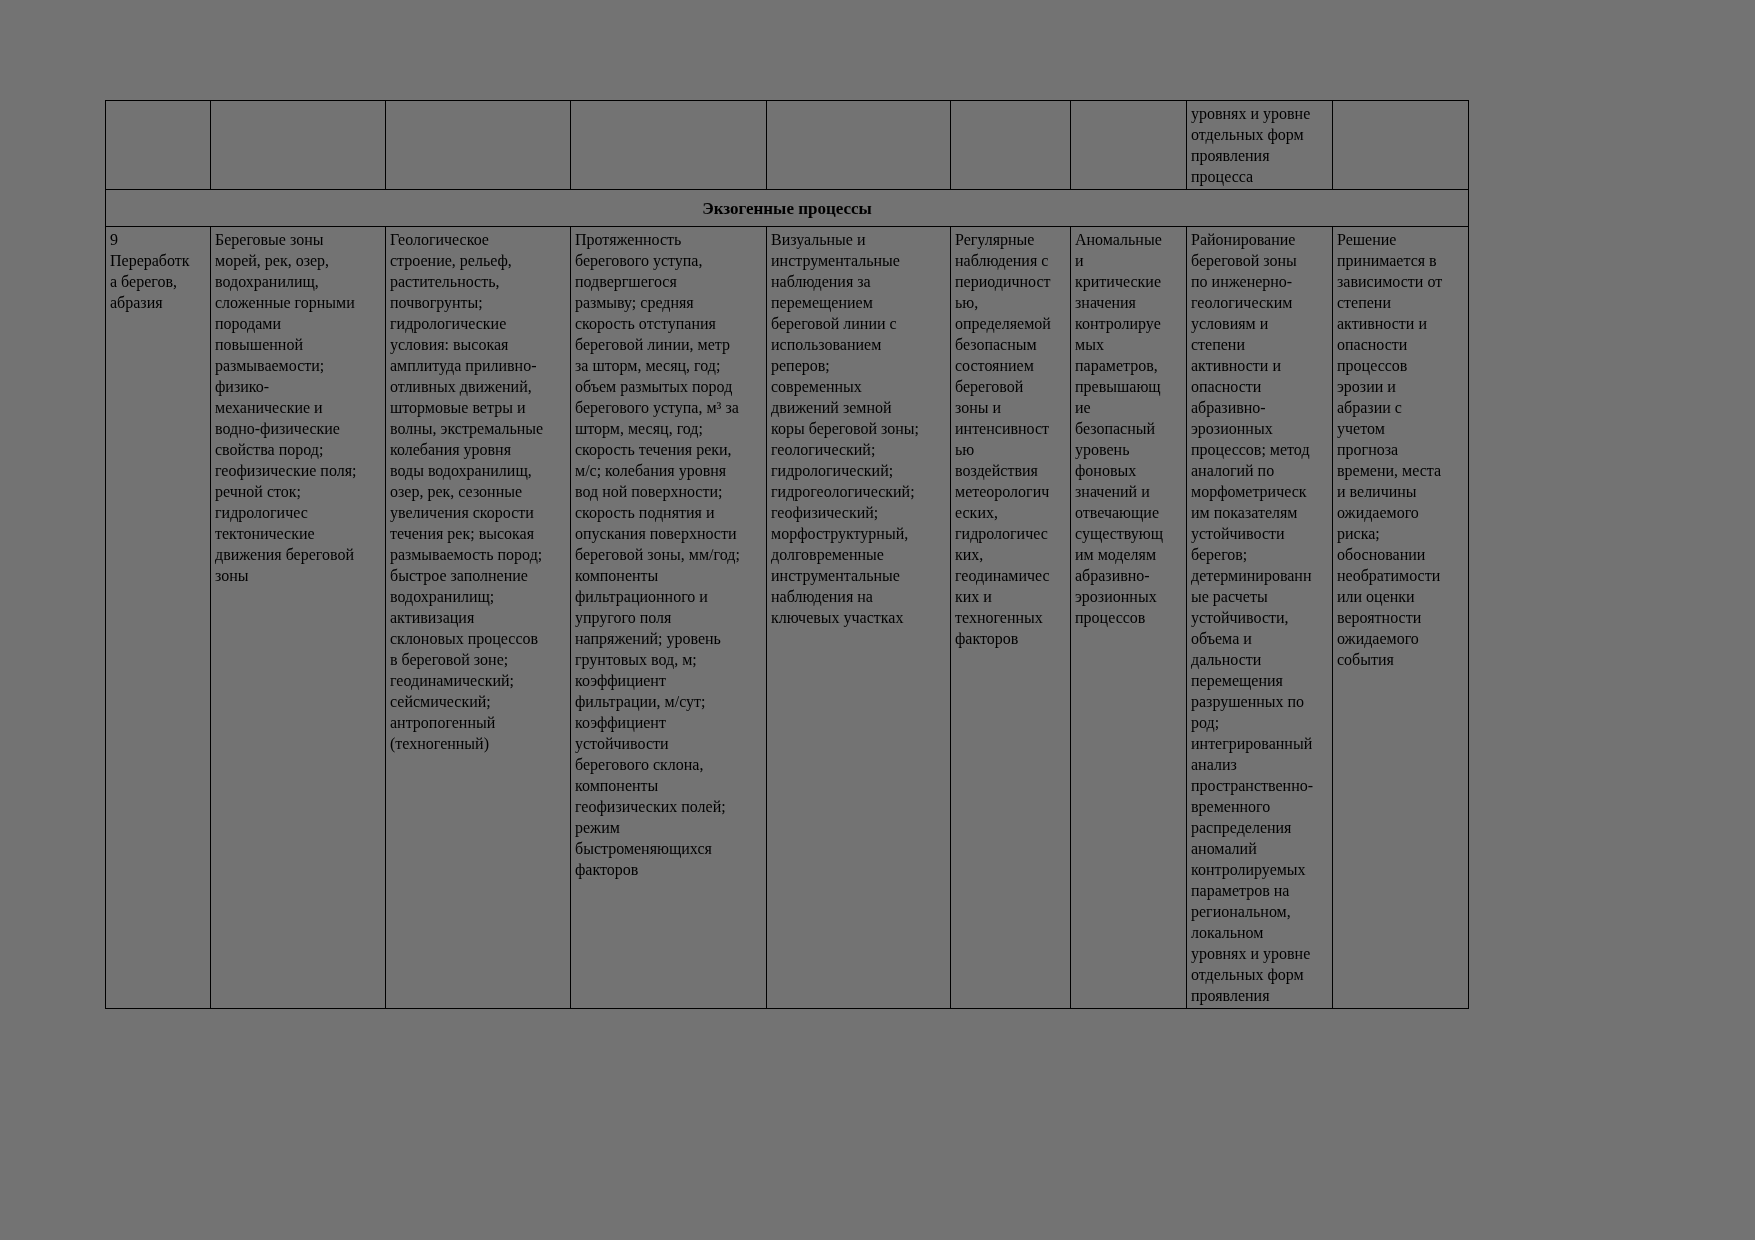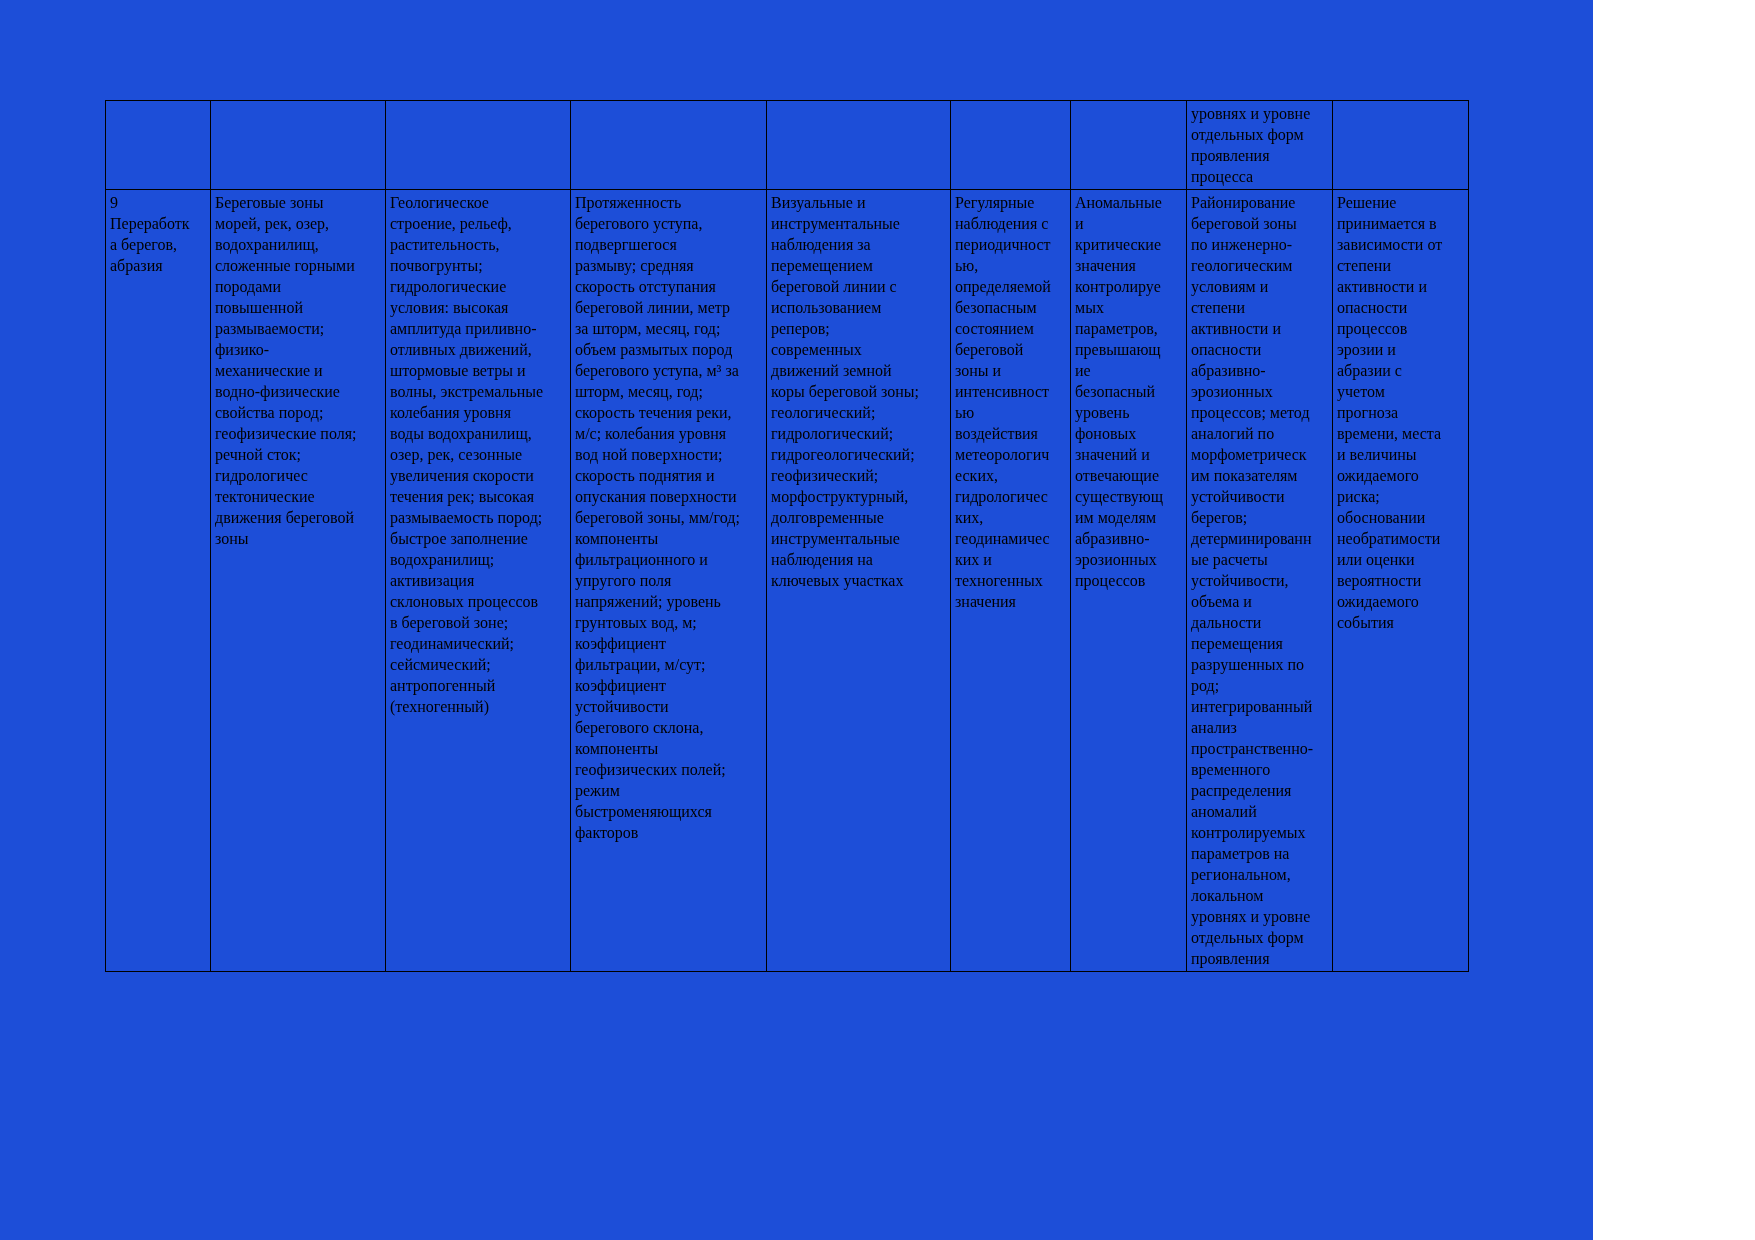--- a/index.html
+++ b/index.html
@@ -4,23 +4,23 @@
 <style>
   html, body {
     margin: 0;
     padding: 0;
     background: #ffffff;
     font-family: "Liberation Serif", "DejaVu Serif", serif;
     color: #000000;
   }
   .page {
     position: relative;
-    width: 1593px;
+    width: 1755px;
     height: 1240px;
-    background: #1d4ed8;
+    background: #737373;
     overflow: hidden;
     text-decoration: underline;
   }
   table.doc-table {
     position: absolute;
     left: 105px;
     top: 100px;
     width: 1363px;
     border-collapse: collapse;
     table-layout: fixed;
@@ -70,20 +70,23 @@
         <td></td>
         <td></td>
         <td></td>
         <td></td>
         <td></td>
         <td>уровнях и уровне
 отдельных форм
 проявления
 процесса</td>
         <td></td>
+      </tr>
+      <tr class="section-header-row">
+        <td colspan="9">Экзогенные процессы</td>
       </tr>
       <tr class="content-row">
         <td>9
 Переработк
 а берегов,
 абразия</td>
         <td>Береговые зоны
 морей, рек, озер,
 водохранилищ,
 сложенные горными
@@ -187,21 +190,21 @@
 интенсивност
 ью
 воздействия
 метеорологич
 еских,
 гидрологичес
 ких,
 геодинамичес
 ких и
 техногенных
-значения</td>
+факторов</td>
         <td>Аномальные
 и
 критические
 значения
 контролируе
 мых
 параметров,
 превышающ
 ие
 безопасный

